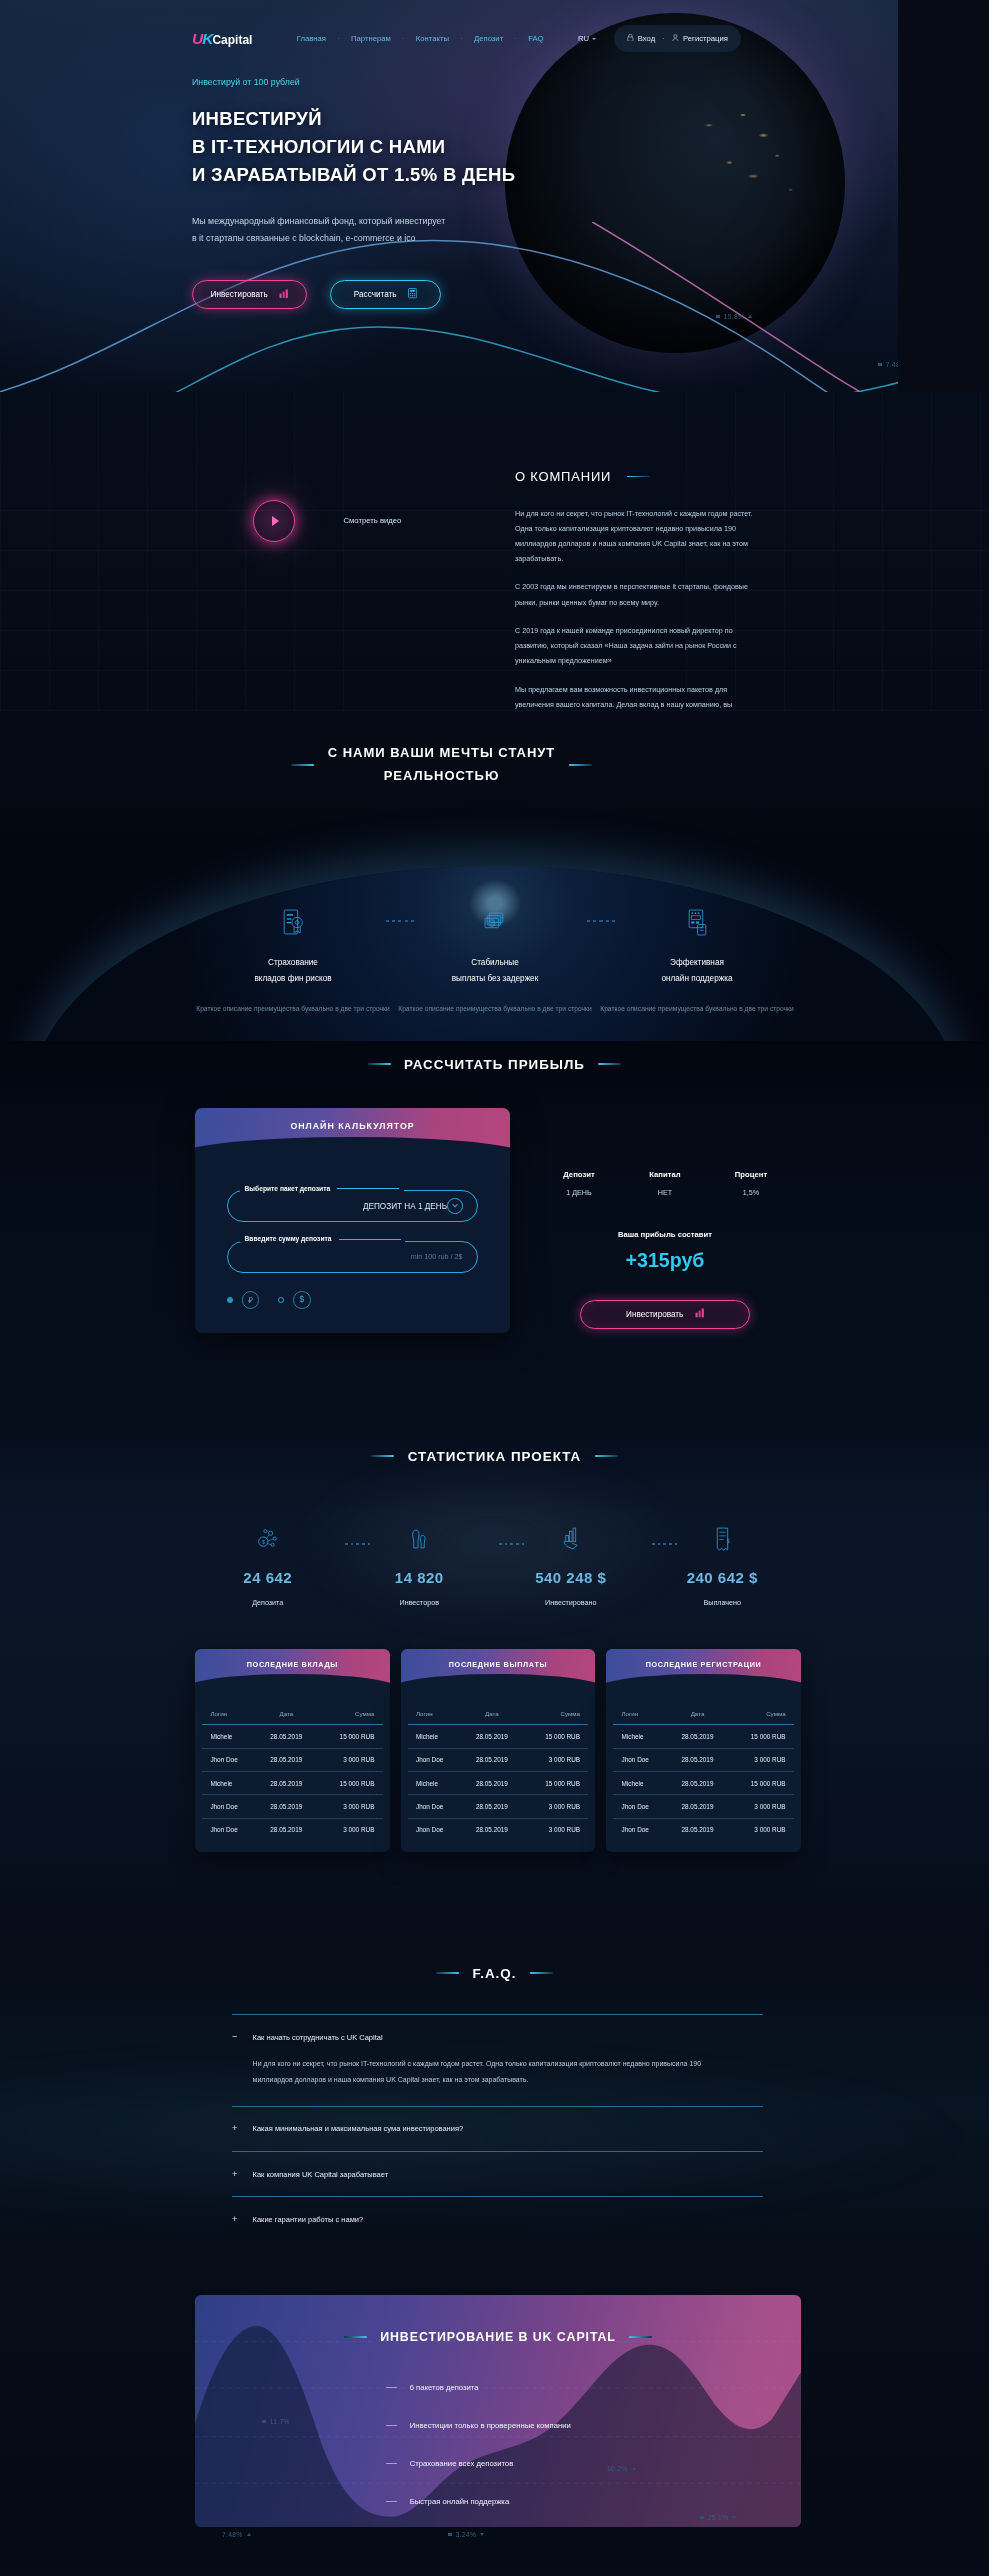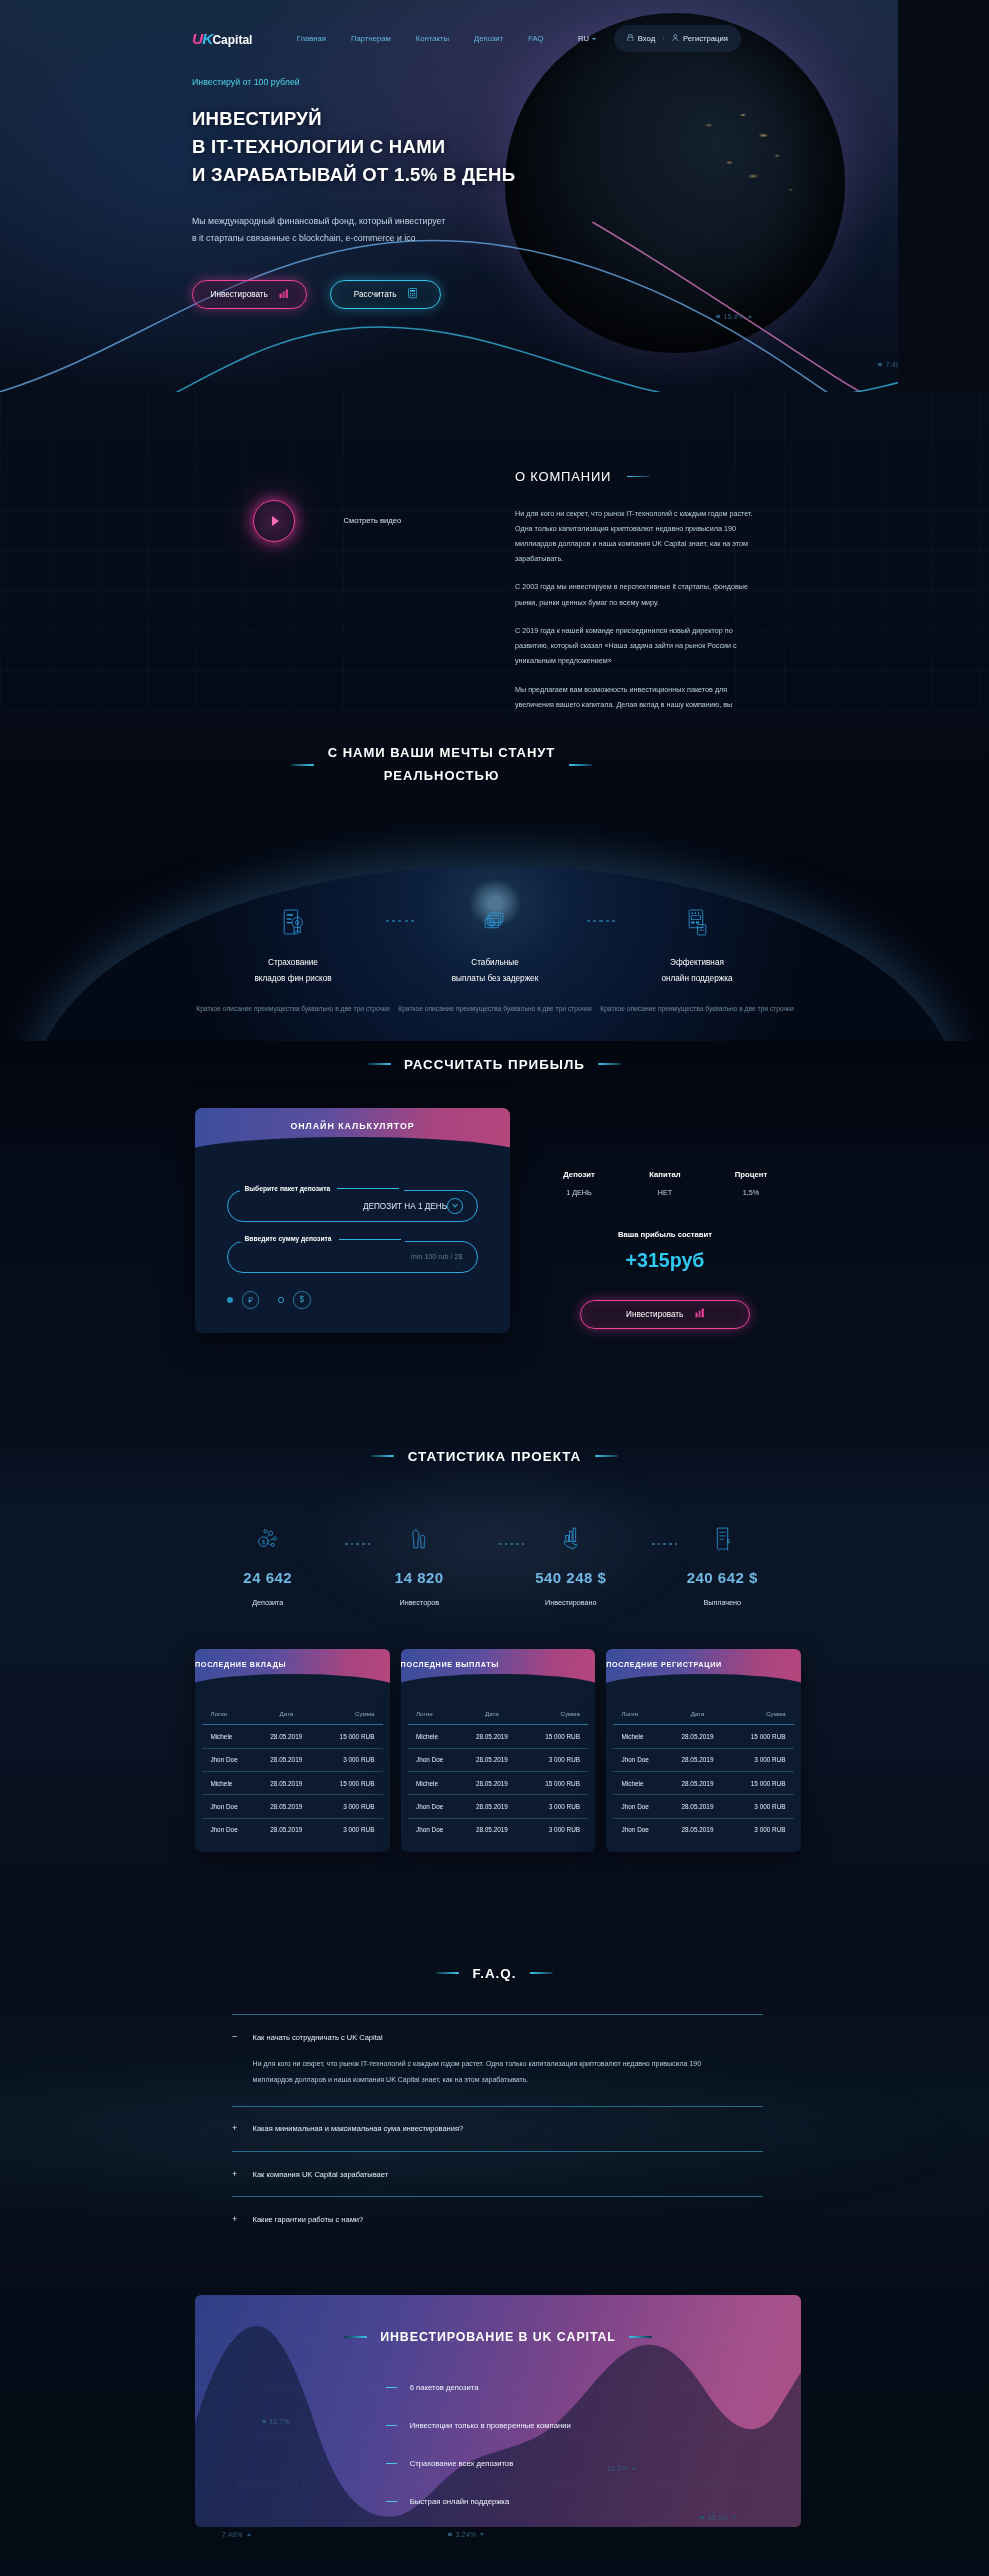--- a/index.html
+++ b/index.html
@@ -187,21 +187,21 @@
     background-image:repeating-linear-gradient(90deg,#2a5f84 0 2.6px, transparent 2.6px 5.7px);}
 
   
   .tables{ position:absolute; top:1649px; left:0; width:989px; height:299px;
     background:linear-gradient(180deg,#0a1525 0%,#08101f 60%,#060c18 100%); }
   .trow{ position:absolute; left:195px; top:0; width:606px; display:flex; gap:10.8px; }
   .tcard{ width:195px; border-radius:6.2px; background:#0c1b30; overflow:hidden;
     box-shadow:0 7.2px 23px rgba(0,0,0,.5); }
   .tcard-head{ height:38px; position:relative;
     background:linear-gradient(100deg,#3a4d9c 0%,#5b4e9e 40%,#a8447f 78%,#b6467d 100%);
-    display:flex; align-items:flex-start; padding-top:11.3px;}
+    display:flex; align-items:flex-start; justify-content:center; padding-top:11.3px;}
   .tcard-head h4{ color:#fff; font-size:7.2px; font-weight:bold; letter-spacing:0.7px;}
   .tcard-head::after{ content:""; position:absolute; left:-6%; bottom:-17.5px; width:112%; height:31px;
     background:#0c1b30; border-radius:50%;}
   table{ width:100%; border-collapse:collapse; margin-top:23px; }
   th{ color:#8fa8bd; font-size:6.2px; font-weight:normal; padding:0 0 7.2px; }
   th:first-child,td:first-child{ text-align:left; padding-left:8.2px; }
   th:last-child,td:last-child{ text-align:right; padding-right:8.2px; }
   th:nth-child(2),td:nth-child(2){ text-align:center; }
   td{ color:#e4eef8; font-size:6.4px; padding:7.7px 0; border-top:0.5px solid #1d4460; }
   tbody tr:first-child td{ border-top:0.5px solid #2b7295; }

